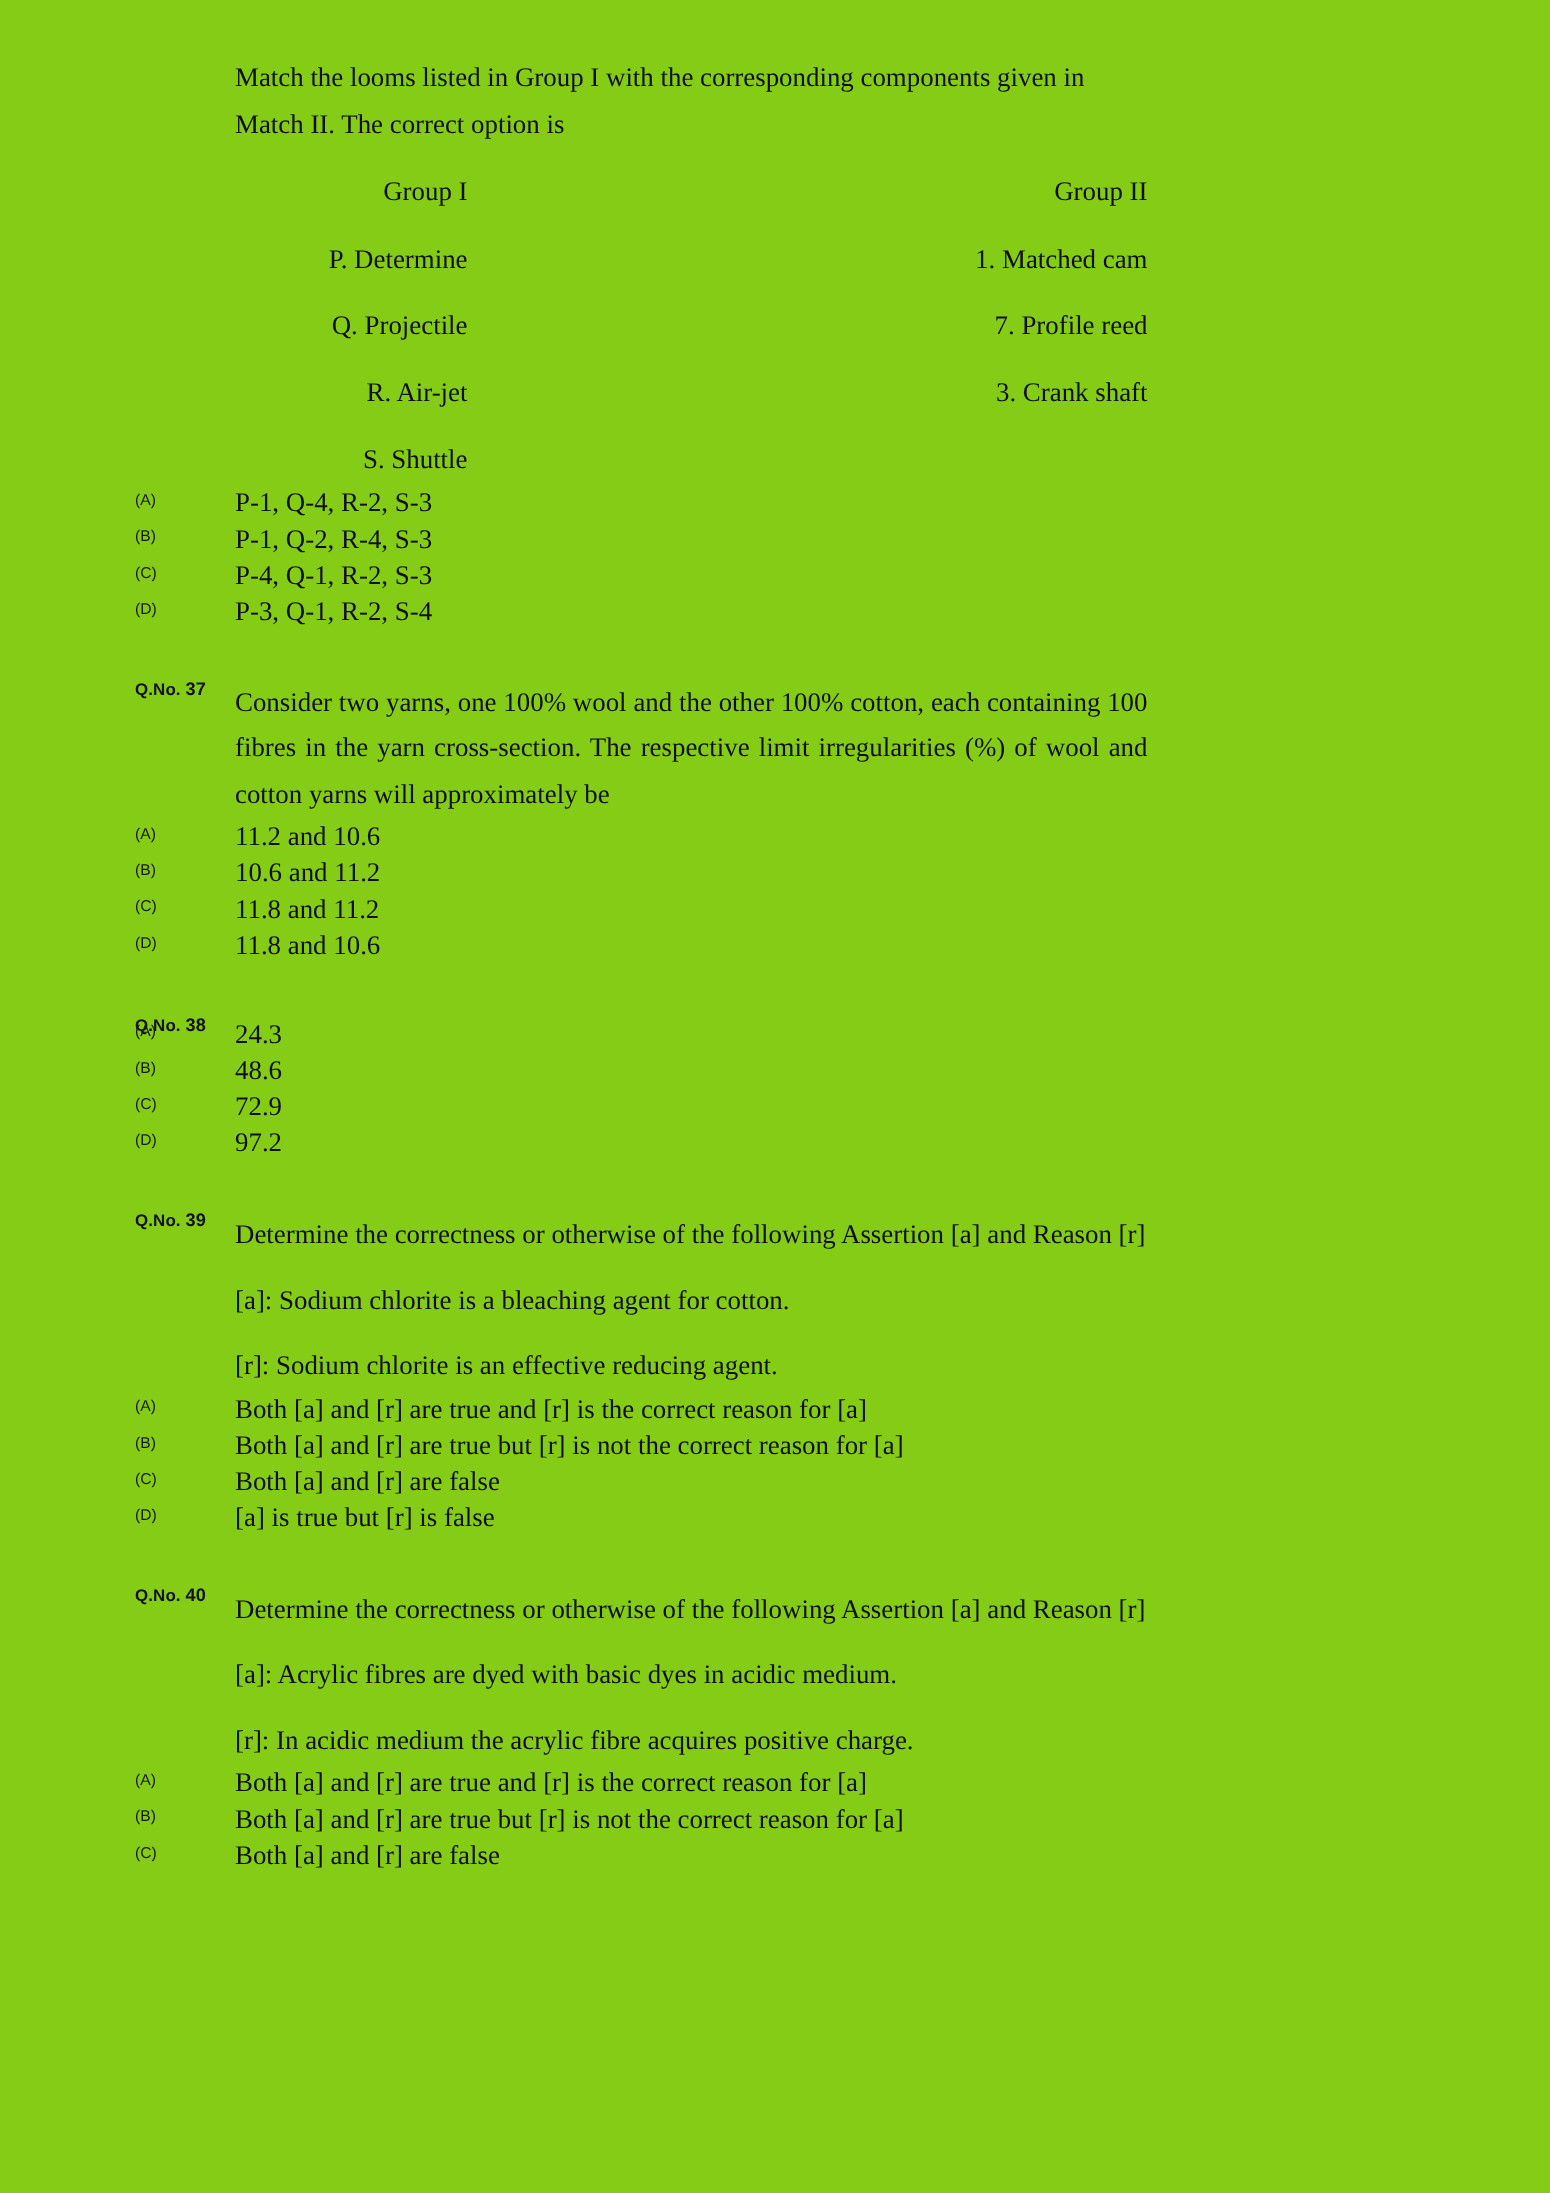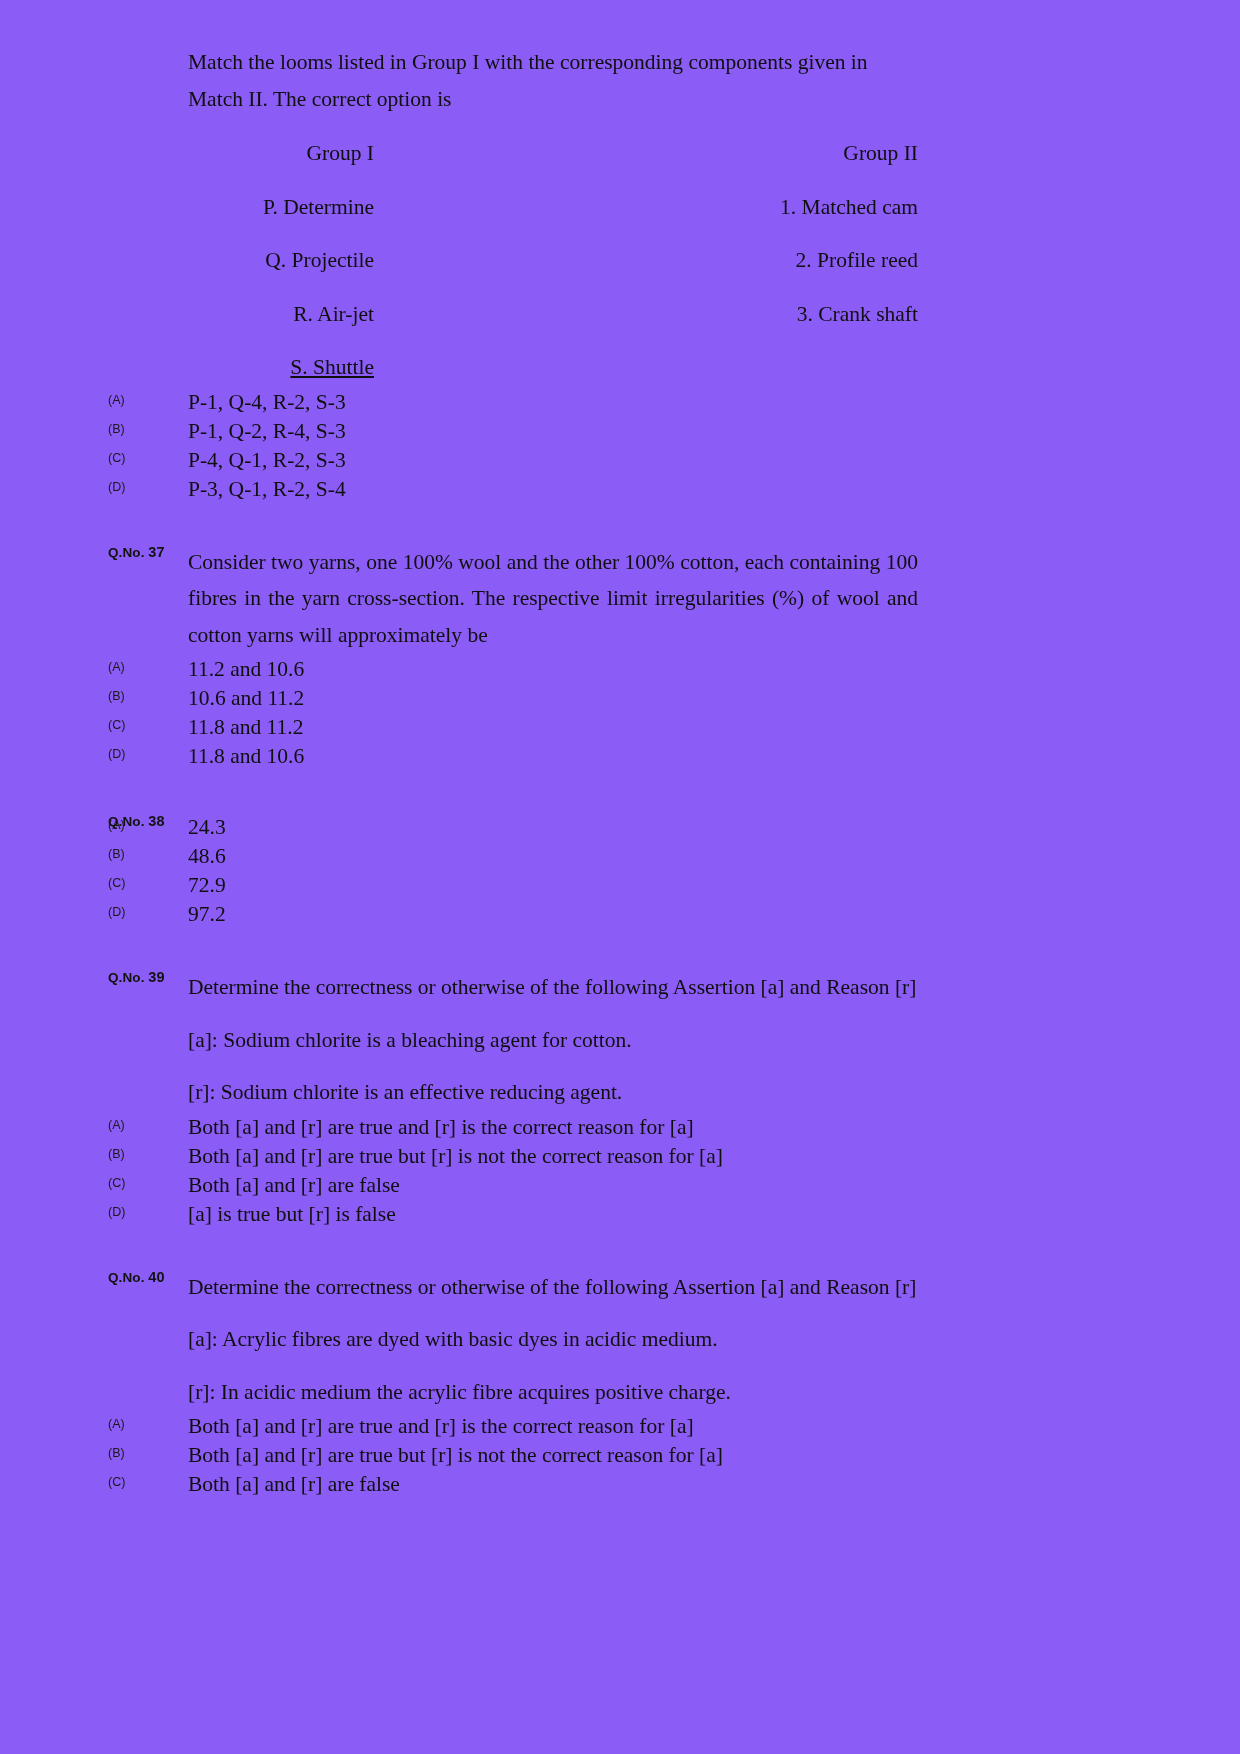--- a/index.html
+++ b/index.html
@@ -15,21 +15,21 @@
     color: #100f0f;
     overflow: hidden;
   }
 
   .page {
     position: absolute;
     left: 0;
     top: 0;
     width: 1240px;
     height: 1754px;
-    background: #8b5cf6;
+    background: #84cc16;
   }
 
   
   .content {
     position: absolute;
     left: 108px;
     top: 44px;
     width: 810px;
   }
 
@@ -81,21 +81,21 @@
   .grouptable {
     margin-top: 18px;
     font-size: 21.5px;
     line-height: 36.5px;
   }
   .grouprow {
     display: flex;
     margin-bottom: 17px;
     text-align: right;
   }
-  .grouprow:last-child { margin-bottom: 0; text-decoration: underline; }
+  .grouprow:last-child { margin-bottom: 0; }
   .gcol1 { width: 186px; flex: 0 0 186px; }
   .gcol2 { flex: 1 1 auto; }
 
   
   .options {
     position: relative;
     margin-top: 2px;
   }
   .optrow {
     position: relative;
@@ -142,21 +142,21 @@
           <div class="grouprow">
             <div class="gcol1">Group I</div>
             <div class="gcol2">Group II</div>
           </div>
           <div class="grouprow">
             <div class="gcol1">P. Determine</div>
             <div class="gcol2">1. Matched cam</div>
           </div>
           <div class="grouprow">
             <div class="gcol1">Q. Projectile</div>
-            <div class="gcol2">2. Profile reed</div>
+            <div class="gcol2">7. Profile reed</div>
           </div>
           <div class="grouprow">
             <div class="gcol1">R. Air-jet</div>
             <div class="gcol2">3. Crank shaft</div>
           </div>
           <div class="grouprow">
             <div class="gcol1">S. Shuttle</div>
           </div>
         </div>
       </div>

